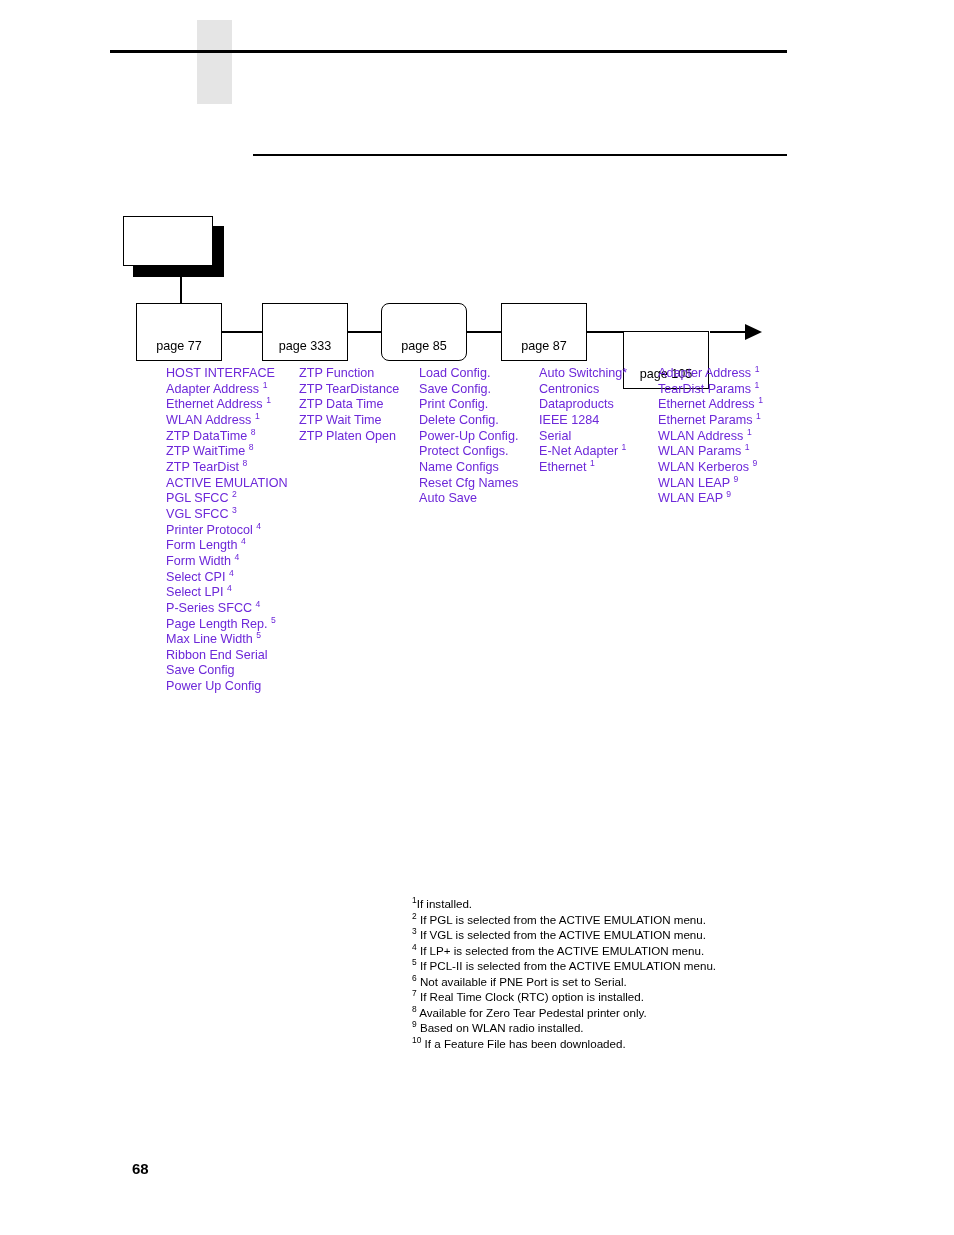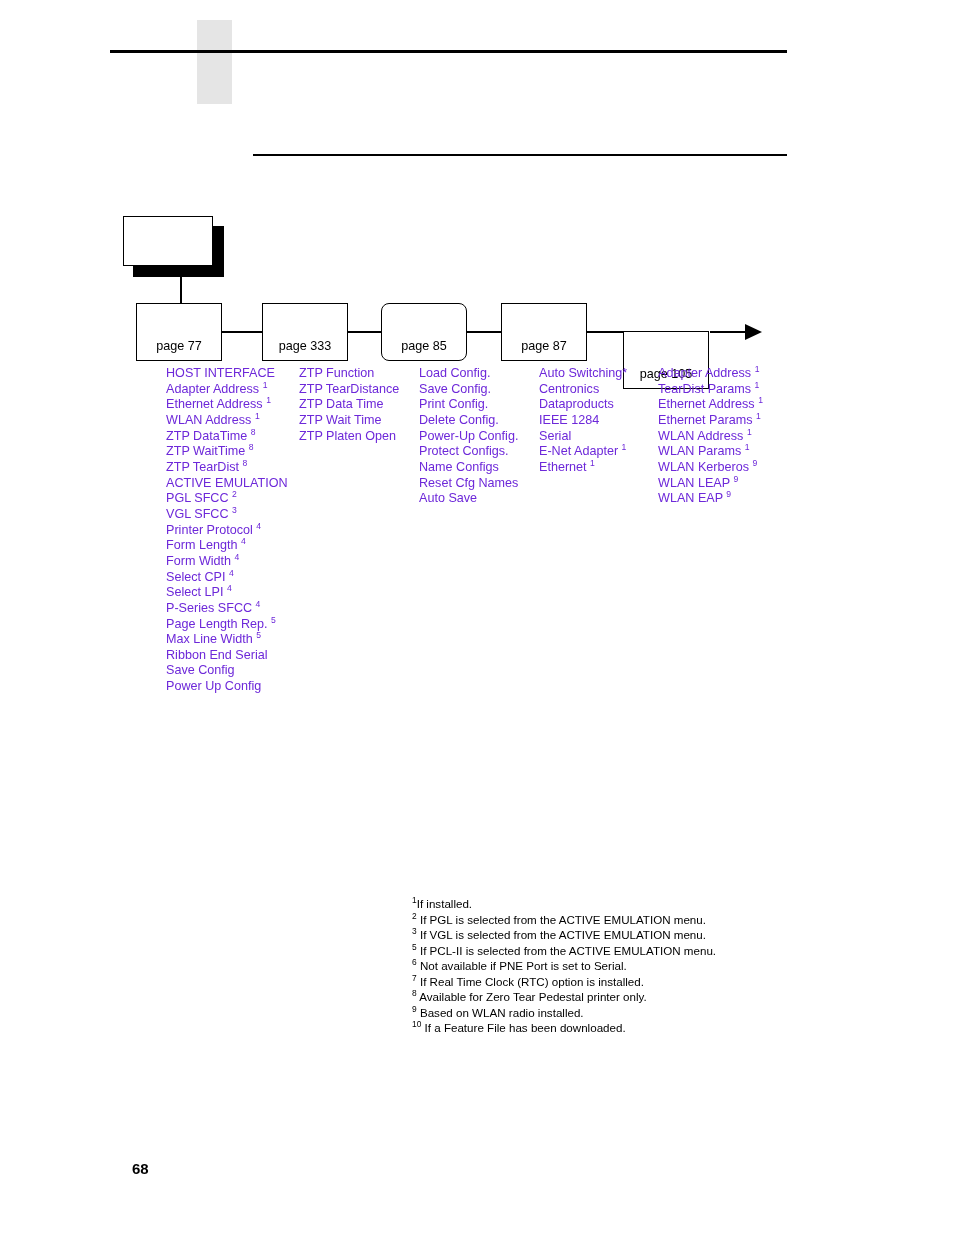--- a/index.html
+++ b/index.html
@@ -305,20 +305,21 @@
         <div class="item"><span>WLAN Kerberos</span> <sup>9</sup></div>
         <div class="item"><span>WLAN LEAP</span> <sup>9</sup></div>
         <div class="item"><span>WLAN EAP</span> <sup>9</sup></div>
       </div>
     </div>
 
   <div class="footnotes" id="footnotes-host">
       <div class="fn"><sup>1</sup><span>If installed.</span></div>
       <div class="fn"><sup>2</sup> <span>If PGL is selected from the ACTIVE EMULATION menu.</span></div>
       <div class="fn"><sup>3</sup> <span>If VGL is selected from the ACTIVE EMULATION menu.</span></div>
+      <div class="fn"><sup>4</sup> <span>If LP+ is selected from the ACTIVE EMULATION menu.</span></div>
       <div class="fn"><sup>5</sup> <span>If PCL-II is selected from the ACTIVE EMULATION menu.</span></div>
       <div class="fn"><sup>6</sup> <span>Not available if PNE Port is set to Serial.</span></div>
       <div class="fn"><sup>7</sup> <span>If Real Time Clock (RTC) option is installed.</span></div>
       <div class="fn"><sup>8</sup> <span>Available for Zero Tear Pedestal printer only.</span></div>
       <div class="fn"><sup>9</sup> <span>Based on WLAN radio installed.</span></div>
       <div class="fn"><sup>10</sup> <span>If a Feature File has been downloaded.</span></div>
     </div>
 
   <div class="page-number">68</div>
 

